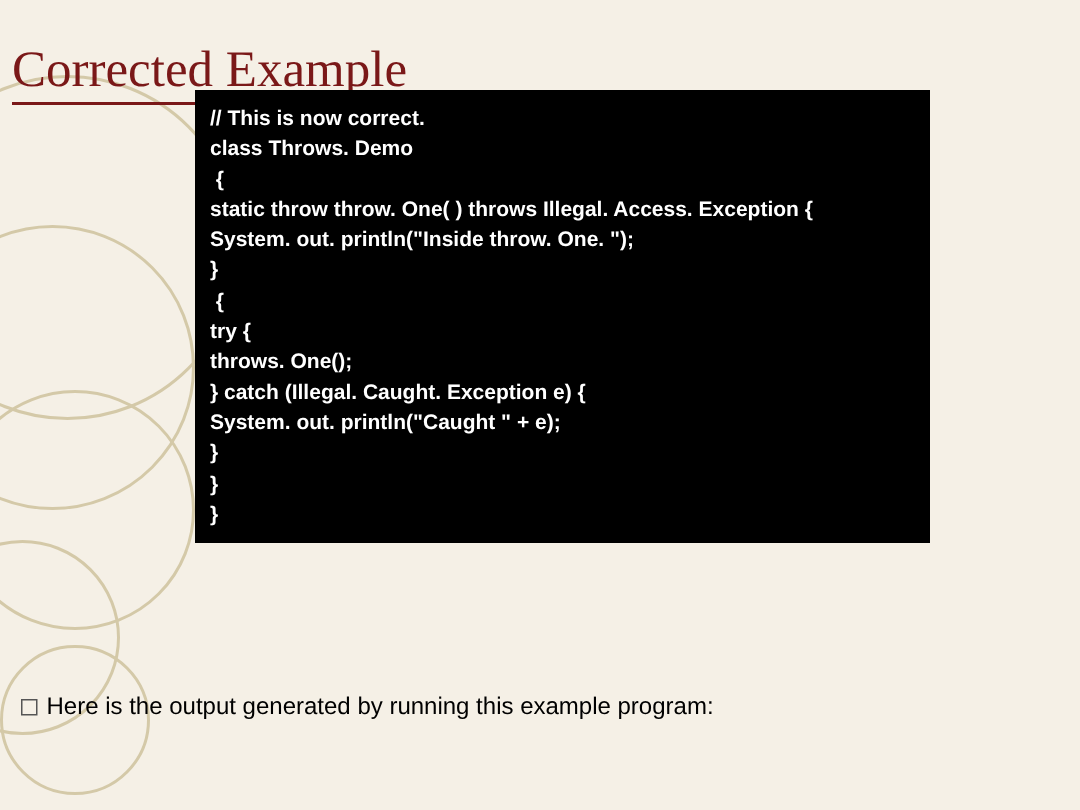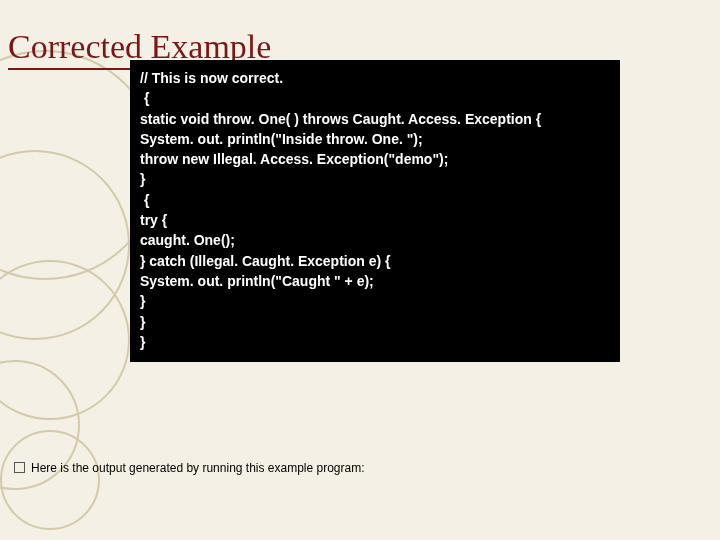--- a/index.html
+++ b/index.html
@@ -49,21 +49,21 @@
     font-weight: bold;
     padding: 8px 28px 10px 10px;
     line-height: 1.45;
   }
   .codebox div { white-space: pre; }
   .footer {
     position: absolute;
     top: 460px;
     left: 14px;
     right: 10px;
-    font-size: 12px;
+    font-size: 16px;
     color: #000;
     line-height: 1.45;
   }
   .checkbox {
     display: inline-block;
     width: 11px;
     height: 11px;
     border: 1px solid #555;
     margin-right: 6px;
     vertical-align: baseline;
@@ -80,28 +80,28 @@
   <div class="circle" style="width:190px;height:190px;left:10px;top:120px;"></div>
   <div class="circle" style="width:160px;height:160px;left:40px;top:230px;"></div>
   <div class="circle" style="width:130px;height:130px;left:20px;top:330px;"></div>
   <div class="circle" style="width:100px;height:100px;left:70px;top:400px;"></div>
 </div>
 
 <div class="title">Corrected Example</div>
 
 <div class="codebox">
   <div>// This is now correct.</div>
+  <div>class Throws. Demo</div>
   <div> {</div>
-  <div>static void throw. One( ) throws Caught. Access. Exception {</div>
+  <div>static throw throw. One( ) throws Illegal. Access. Exception {</div>
   <div>System. out. println("Inside throw. One. ");</div>
-  <div>throw new Illegal. Access. Exception("demo");</div>
   <div>}</div>
   <div> {</div>
   <div>try {</div>
-  <div>caught. One();</div>
+  <div>throws. One();</div>
   <div>} catch (Illegal. Caught. Exception e) {</div>
   <div>System. out. println("Caught " + e);</div>
   <div>}</div>
   <div>}</div>
   <div>}</div>
 </div>
 
 <div class="footer">
   <div>
     <span class="checkbox"></span><span>Here is the output generated by running this example program:</span>

